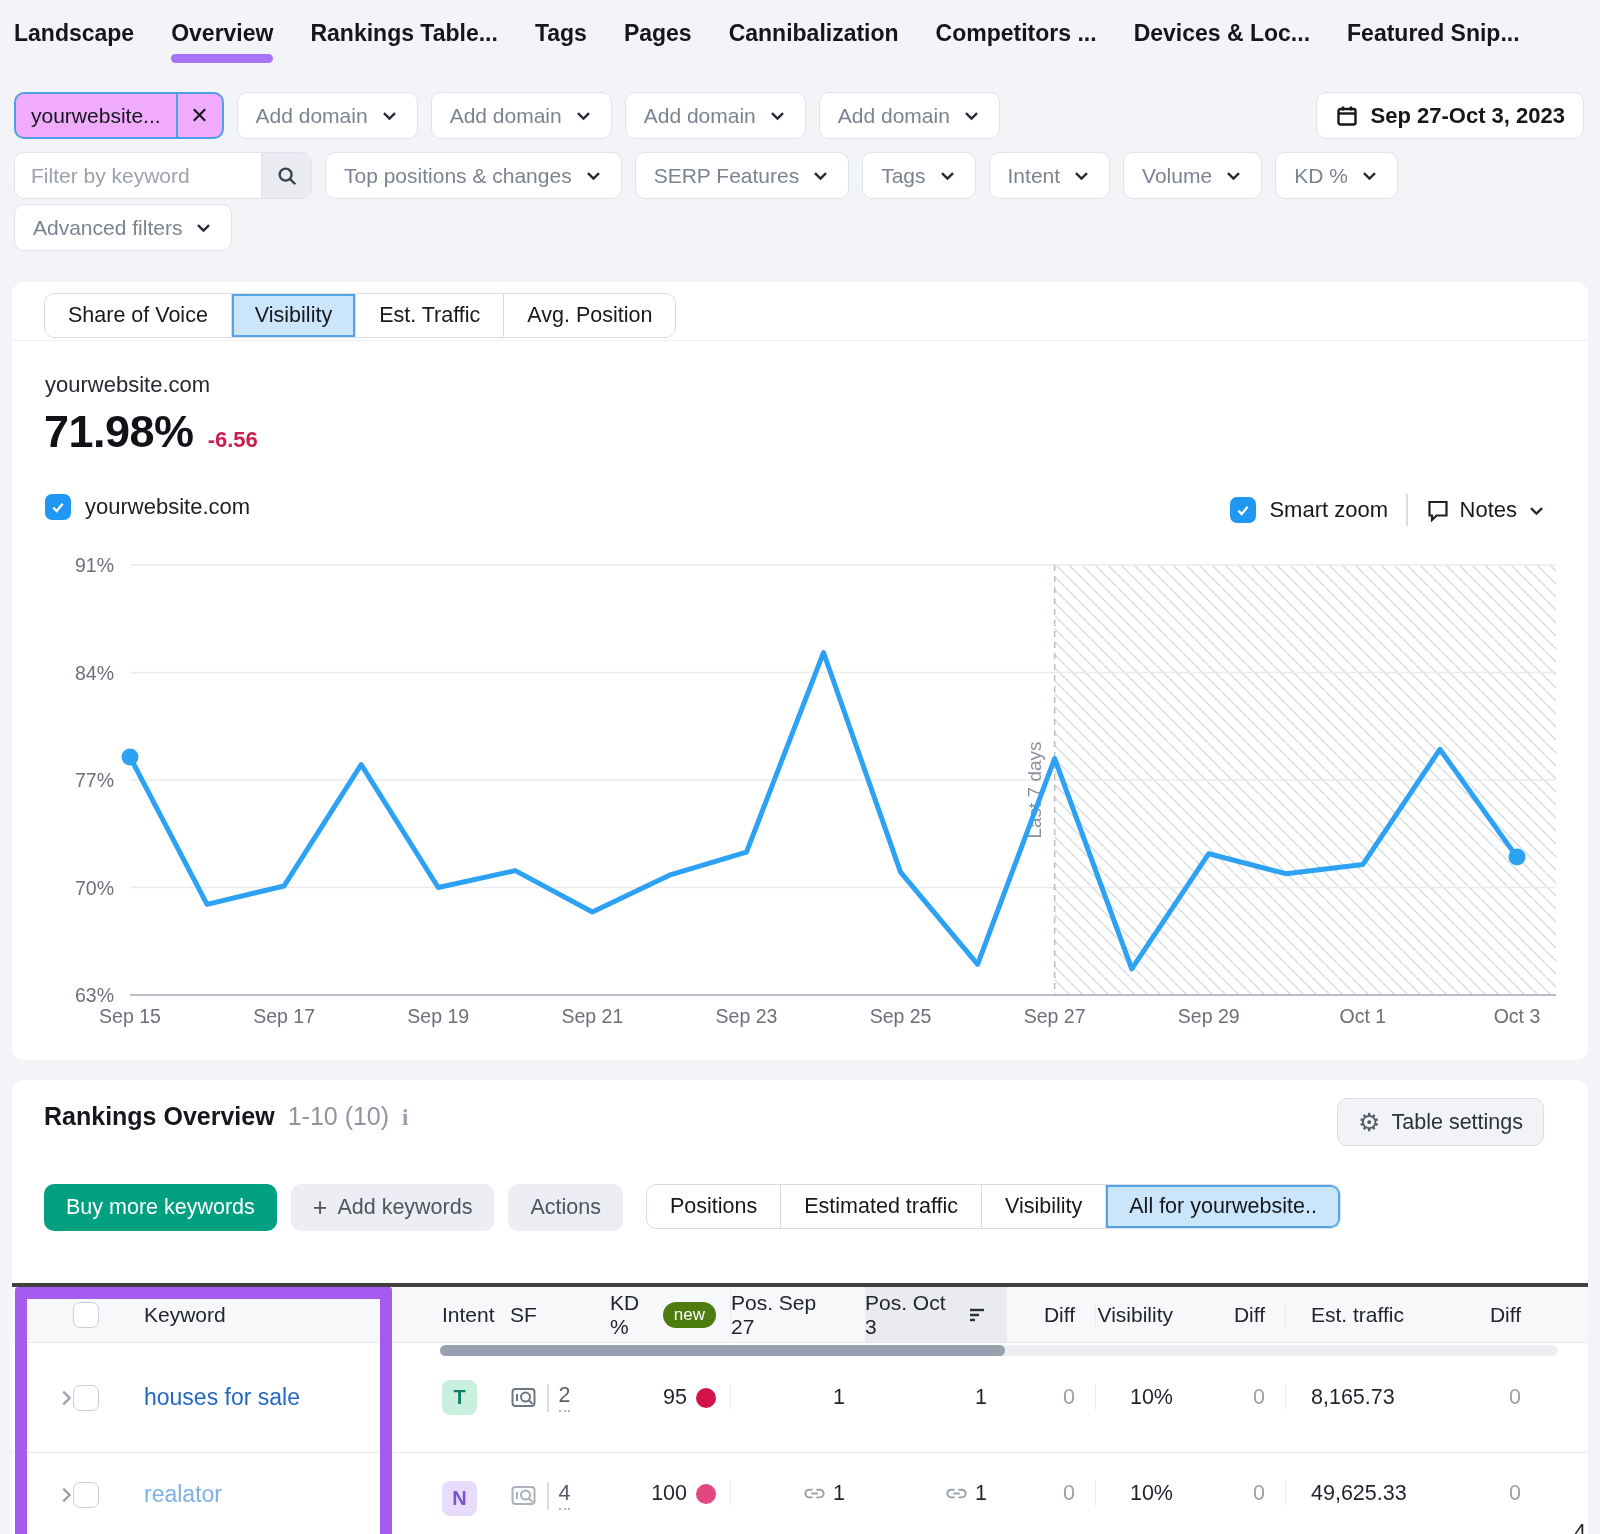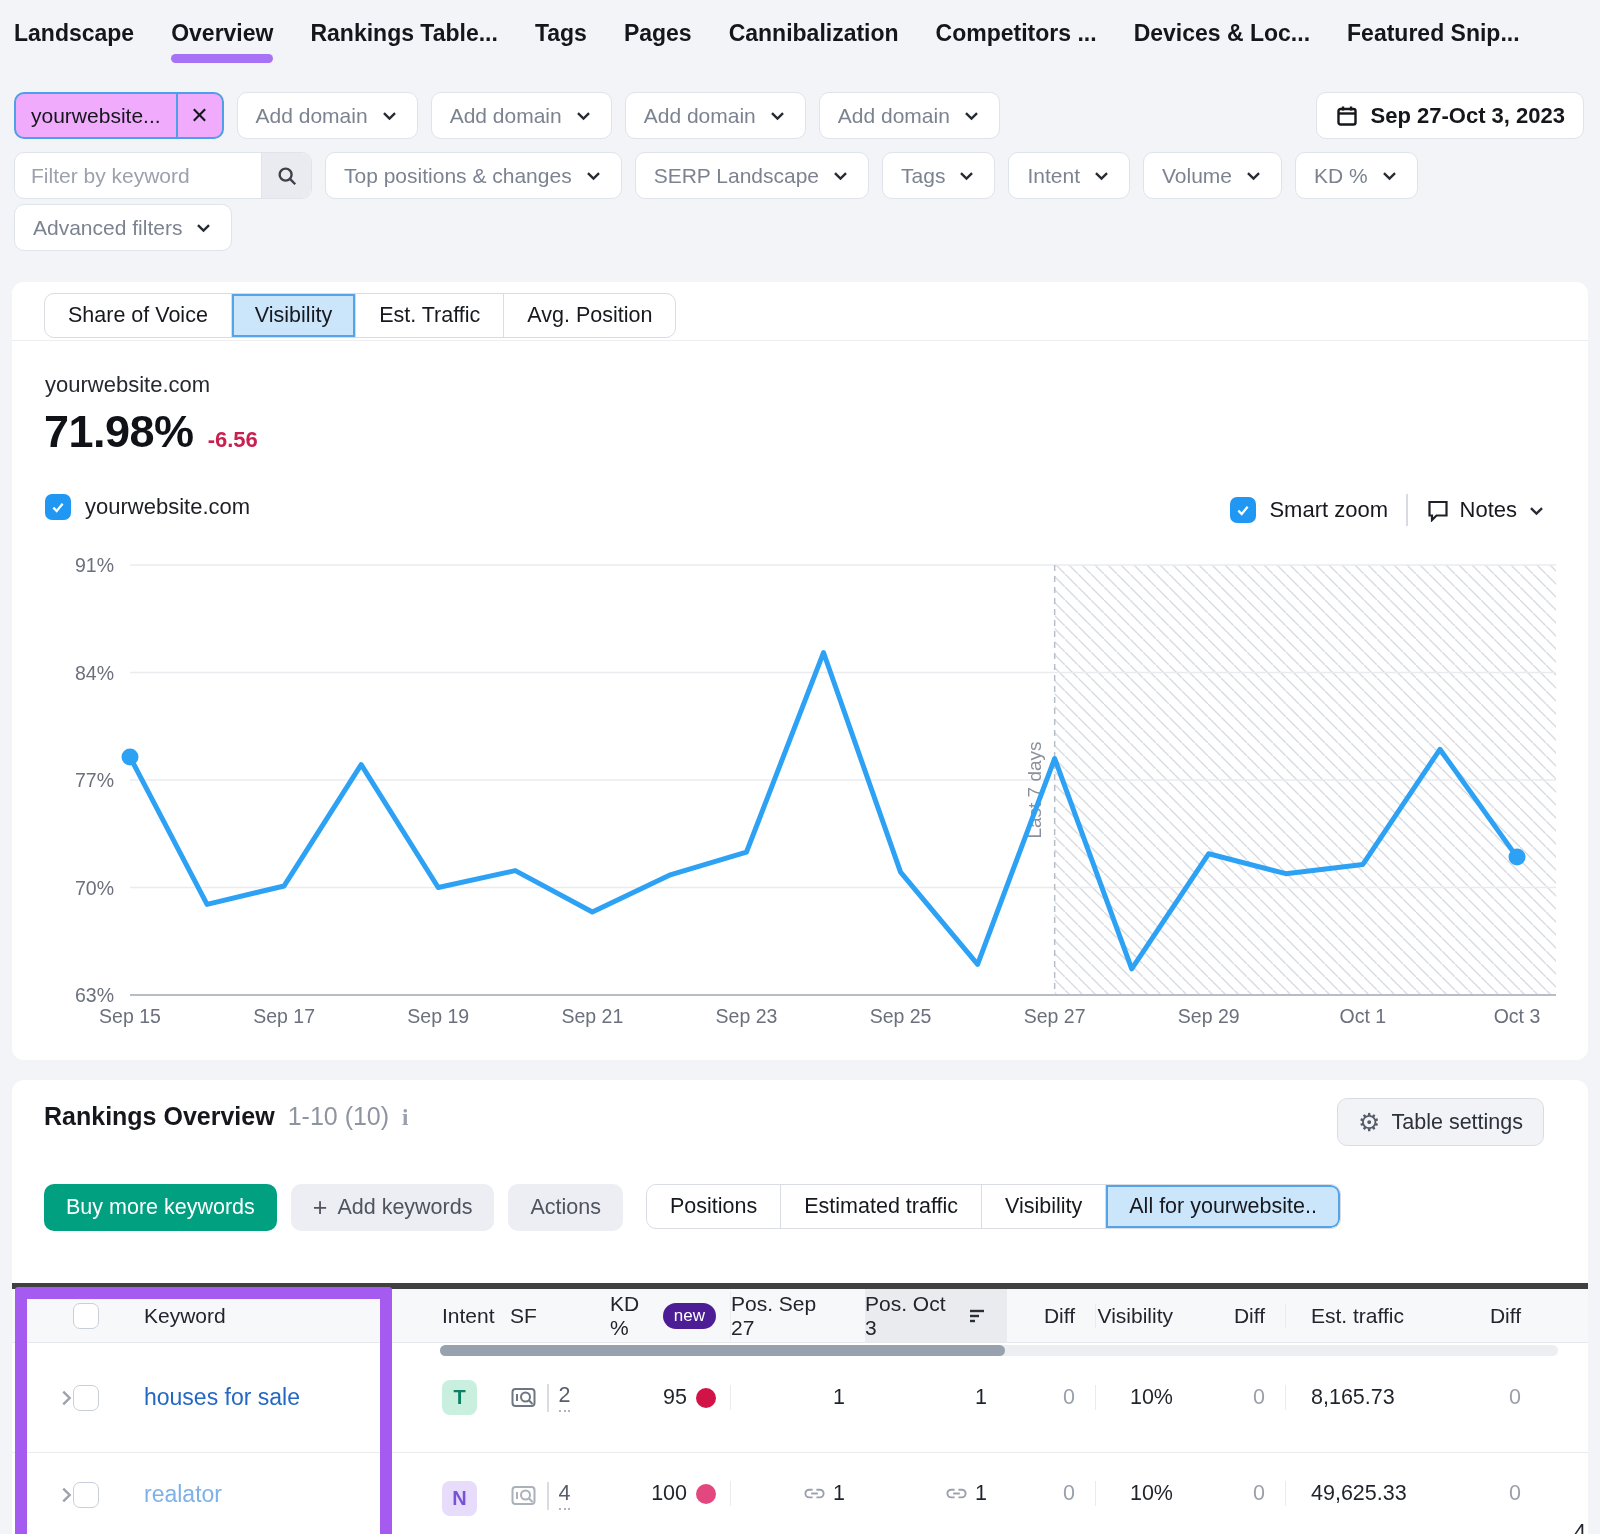--- a/index.html
+++ b/index.html
@@ -76,21 +76,21 @@
   .rk-toolbar { position:absolute; top:104px; left:32px; display:flex; gap:14px; }
   .btn { height:47px; display:inline-flex; align-items:center; border-radius:10px; font-size:21.5px; padding:0 22px; cursor:pointer; }
   .btn-green { color:#fff; font-weight:500; }
   .btn-gray { background:#eceef3; color:#4f545e; gap:10px; }
   .btn-gray .plus { font-size:25px; line-height:1; color:#4f545e; }
   .view-segs { position:absolute; top:104px; left:634px; }
   .view-segs .seg.active { border-radius:0 9px 9px 0; }
 
   
   .rk-table { position:absolute; top:203px; left:0; right:0; }
-  .thead { display:flex; height:60px; align-items:center; background:#f7f8fa; border-top:6px solid #404040; border-bottom:1px solid #e6e8ed; font-size:21px; color:#22252d; }
+  .thead { display:flex; height:60px; align-items:center; background:#f7f8fa; border-top:4px solid #404040; border-bottom:1px solid #e6e8ed; font-size:21px; color:#22252d; }
   .trow { display:flex; height:110px; align-items:center; border-bottom:1px solid #e9ebee; font-size:21.5px; color:#1f232b; background:#fff; }
   .trow.last { border-bottom:0; height:150px; align-items:flex-start; padding-top:28px; }
   .col { display:flex; align-items:center; }
   .c-keyword { width:380px; padding-left:61px; gap:0; }
   .c-intent  { width:92px;  padding-left:50px; }
   .c-sf      { width:118px; padding-left:26px; gap:10px; }
   .c-kd      { width:128px; justify-content:flex-end; padding-right:14px; gap:9px; }
   .c-pos1    { width:135px; justify-content:flex-end; padding-right:20px; gap:7px; border-left:1px solid #e9ebee; }
   .c-pos2    { width:142px; justify-content:flex-end; padding-right:20px; gap:7px; }
   .c-diff1   { width:88px;  justify-content:flex-end; padding-right:20px; }
@@ -199,21 +199,21 @@
   </div>
   <div class="chip dropdown">
     <span>Top positions &amp; changes</span>
     <span class="chev">
         <svg viewBox="0 0 24 24">
           <path d="M5 9l7 7 7-7"></path>
         </svg>
       </span>
   </div>
   <div class="chip dropdown">
-    <span>SERP Landscape</span>
+    <span>SERP Features</span>
     <span class="chev">
         <svg viewBox="0 0 24 24">
           <path d="M5 9l7 7 7-7"></path>
         </svg>
       </span>
   </div>
   <div class="chip dropdown">
     <span>Tags</span>
     <span class="chev">
         <svg viewBox="0 0 24 24">
@@ -373,21 +373,21 @@
         <span class="kw-head-label">Keyword</span>
       </div>
       <div class="col c-intent">
           <span>Intent</span>
         </div>
       <div class="col c-sf">
           <span>SF</span>
         </div>
       <div class="col c-kd">
         <span>KD %</span>
-        <span class="new-badge" style="background-color: #4c1d95;">new</span>
+        <span class="new-badge" style="background-color: #4d7c0f;">new</span>
       </div>
       <div class="col c-pos1">
           <span>Pos. Sep 27</span>
         </div>
       <div class="col c-pos2">
         <span>Pos. Oct 3</span>
         <span class="sort-icon">
           <svg viewBox="0 0 20 20">
               <g stroke="#2b2f38" stroke-width="2.4">
                 <line x1="3" y1="5" x2="17" y2="5"></line>

